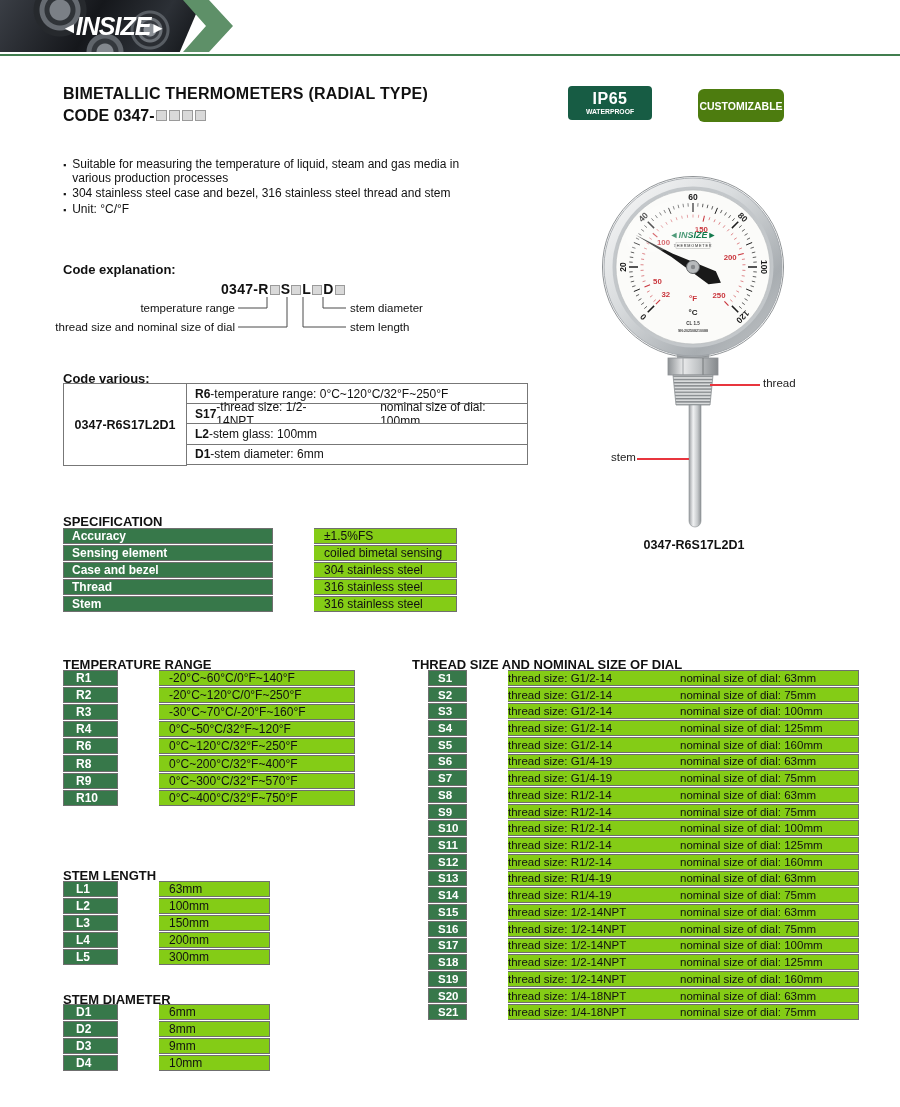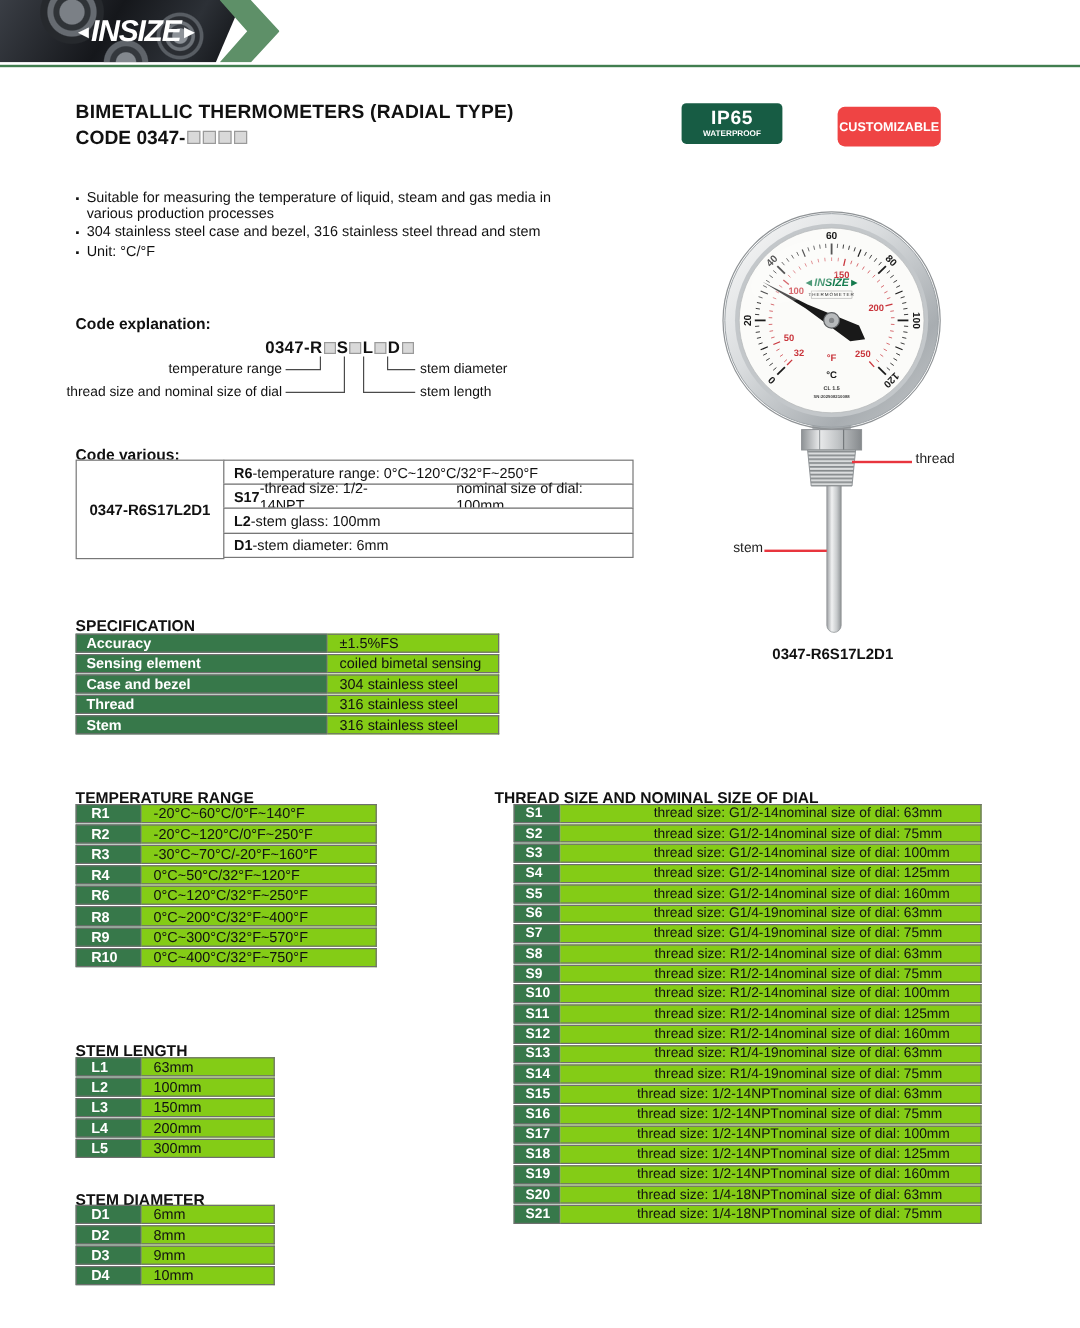--- a/index.html
+++ b/index.html
@@ -20,21 +20,21 @@
         font-size:25px;letter-spacing:-1px;white-space:nowrap;}
   .logo .arr{font-size:15px;font-style:normal;vertical-align:2px;}
   
   .title1{position:absolute;left:63px;top:85px;font-size:16px;font-weight:bold;letter-spacing:.2px;}
   .title2{position:absolute;left:63px;top:107px;font-size:16px;font-weight:bold;}
   .sq{display:inline-block;width:9px;height:9px;background:#d9d9d9;border:1px solid #9a9a9a;margin:0 1px;}
   .badge-ip{position:absolute;left:568px;top:86px;width:84px;height:34px;background:#175C44;border-radius:4px;
     color:#fff;display:flex;flex-direction:column;align-items:center;justify-content:center;line-height:1;}
   .badge-ip .b1{font-size:16px;font-weight:bold;letter-spacing:.5px;}
   .badge-ip .b2{font-size:6.8px;font-weight:bold;margin-top:2px;}
-  .badge-cu{position:absolute;left:698px;top:89px;width:86px;height:33px;background:#ef4444;border-radius:6px;
+  .badge-cu{position:absolute;left:698px;top:89px;width:86px;height:33px;background:#4d7c0f;border-radius:6px;
     color:#fff;display:flex;align-items:center;justify-content:center;font-size:10.5px;font-weight:bold;}
   
   .features{position:absolute;left:63px;top:157px;width:420px;font-size:12px;line-height:14px;}
   .feat{display:flex;margin-bottom:1px;}
   .feat .bl{font-size:9px;margin:1px 6px 0 0;}
   
   .h-small{position:absolute;font-size:13px;font-weight:bold;}
   .codeline{position:absolute;left:221px;top:281px;font-size:14px;font-weight:bold;letter-spacing:.3px;white-space:nowrap;}
   .codeline .sq{width:8px;height:8px;margin:0 1px -1px 1px;}
   .diag-label{position:absolute;font-size:11.5px;color:#111;white-space:nowrap;}
@@ -43,34 +43,34 @@
   .ex-left{width:122px;height:81px;border:1px solid #777;display:flex;align-items:center;justify-content:center;
     font-size:12.5px;font-weight:bold;background:#fff;}
   .ex-right{display:flex;flex-direction:column;margin-left:-1px;}
   .ex-row{width:332px;height:19.2px;border:1px solid #777;margin-top:-1px;display:flex;align-items:center;
     font-size:12px;padding-left:8px;background:#fff;}
   .ex-row:first-child{margin-top:0;}
   .ex-row b{font-weight:bold;}
   .ex-extra{margin-left:38px;}
   
   .dtable{position:absolute;display:grid;row-gap:1px;}
-  .trow{display:grid;grid-template-columns:var(--kw) var(--vw);}
+  .trow{display:grid;grid-template-columns:var(--kw) var(--vw);gap:41px;}
   .tkey{background:#37784A;color:#fff;font-weight:bold;font-size:12px;border:1px solid #6f6f6f;
     display:flex;align-items:center;padding-left:12px;}
   .tval{background:#84cc16;color:#111;font-size:12px;border:1px solid #6f6f6f;border-left:none;
     display:flex;align-items:center;padding-left:10px;white-space:nowrap;}
   #spec-table{left:63px;top:528px;grid-auto-rows:15.9px;--kw:210px;--vw:143px;}
   #spec-table .tkey{padding-left:8px;}
   #temp-table{left:63px;top:670px;grid-auto-rows:16.1px;--kw:55px;--vw:196px;}
   #len-table{left:63px;top:881px;grid-auto-rows:16.1px;--kw:55px;--vw:111px;}
   #dia-table{left:63px;top:1004px;grid-auto-rows:16.1px;--kw:55px;--vw:111px;}
   #thr-table{left:415px;top:670px;grid-auto-rows:15.72px;--kw:52px;--vw:351px;}
   #thr-table .tkey{padding-left:9px;font-size:11.5px;margin-left:13px;}
   #thr-table .tval{font-size:11.5px;padding-left:0;}
-  #thr-table .th1{display:inline-block;width:172px;padding-left:10px;text-align:right;}
+  #thr-table .th1{display:inline-block;width:172px;}
   
   .gauge-wrap{position:absolute;left:565px;top:158px;width:260px;height:400px;}
   .ann-line{position:absolute;height:2px;background:#E8353E;}
   .ann-label{position:absolute;font-size:11.5px;color:#222;}
   .fig-caption{position:absolute;left:578px;top:538px;width:232px;text-align:center;
     font-size:12.5px;font-weight:bold;}
 </style>
 </head>
 <body>
 

